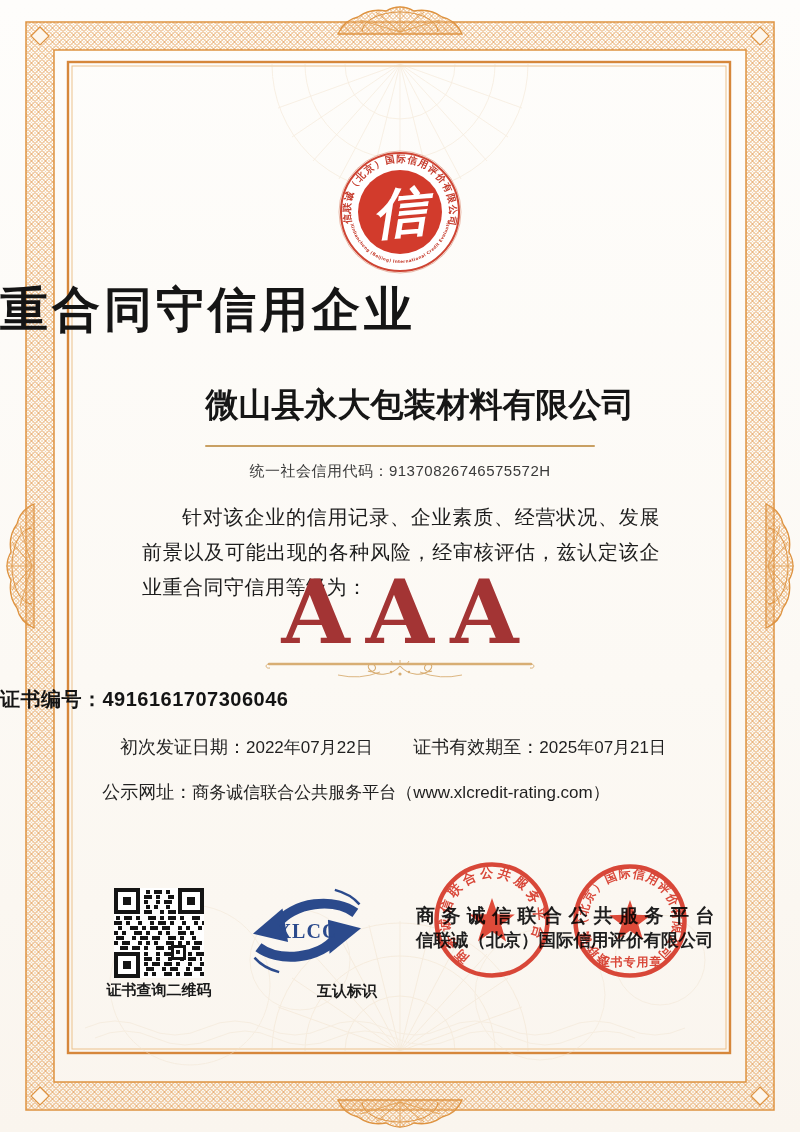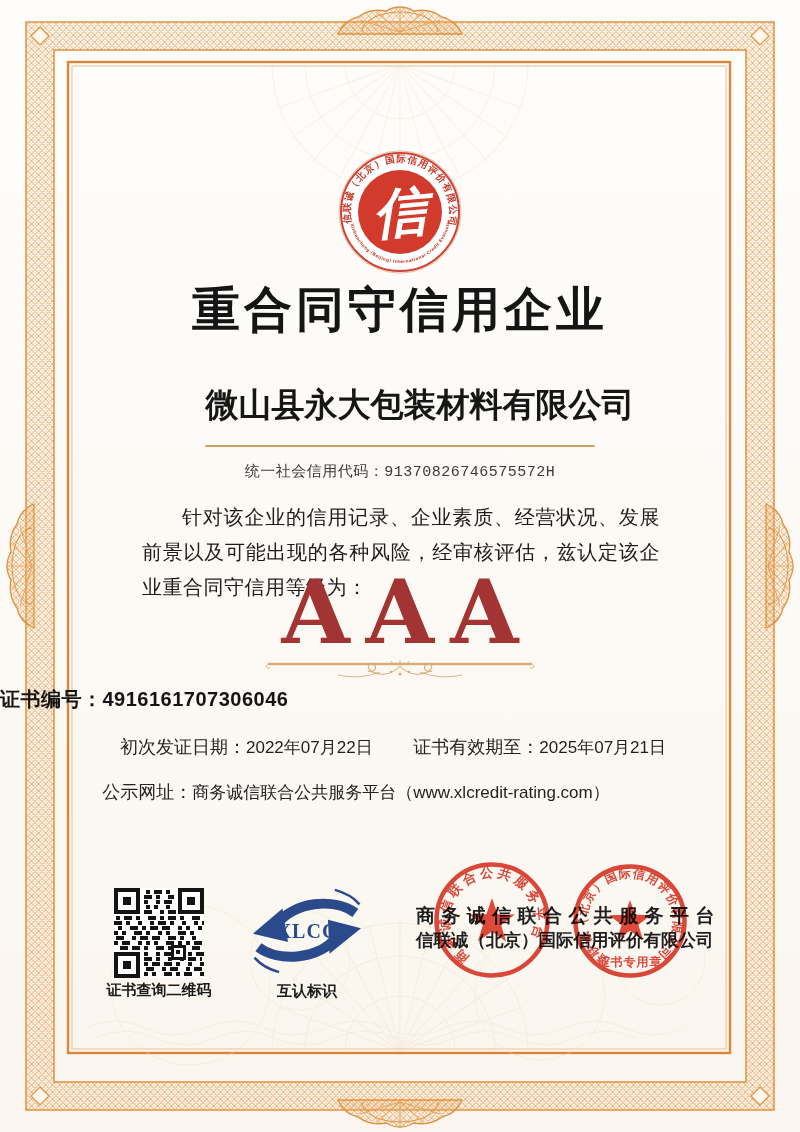--- a/index.html
+++ b/index.html
@@ -4,45 +4,45 @@
 <style>
   html,body{margin:0;padding:0;background:#FBFAF7;}
   .sheet{position:relative;width:800px;height:1132px;margin:0 auto;overflow:hidden;
          background:linear-gradient(180deg,#FEFDFB 0%,#FCF9F4 60%,#FAF5EE 100%);
          font-family:"Liberation Serif","DejaVu Serif",serif;}
   .abs{position:absolute;}
   svg{display:block;}
   .border-svg{position:absolute;left:0;top:0;z-index:0;}
   .content{position:absolute;left:0;top:0;width:800px;height:1132px;z-index:1;}
   .logo-wrap{left:338px;top:150px;width:124px;height:124px;}
-  .title{left:0;top:281px;width:800px;text-align:center;font-size:48px;font-weight:700;
+  .title{left:0;top:281px;width:800px;text-align:left;font-size:48px;font-weight:700;
          color:#151515;letter-spacing:4px;line-height:58px;}
   .company{left:0;top:382px;width:800px;text-align:center;font-size:33px;font-weight:700;
            font-family:"Liberation Sans","DejaVu Sans",sans-serif;color:#161616;line-height:46px;padding-left:20px;}
   .company-underline{left:205px;top:445px;width:390px;height:2px;background:var(--divider_gold,#C9A063);border-radius:1px;}
   .credit-code{left:0;top:462px;width:800px;text-align:center;font-size:15px;color:#3A3A3A;
-               font-family:Liberation Mono, monospace;letter-spacing:.5px;}
+               font-family:Liberation Sans, sans-serif;letter-spacing:.5px;}
   .statement{left:142px;top:500px;width:518px;font-size:20px;line-height:35px;color:#1C1C1C;
              text-indent:2em;text-align:justify;letter-spacing:.5px;}
   .rating{left:0;top:566px;width:800px;text-align:center;font-size:88px;line-height:92px;font-weight:700;
           color:var(--rating_red,#A33434);letter-spacing:16px;padding-left:16px;box-sizing:border-box;
           font-family:"DejaVu Serif","Liberation Serif",serif;}
   .divider-wrap{left:263px;top:655px;width:274px;height:28px;}
   .cert-no{left:0;top:686px;width:800px;text-align:left;font-size:20px;font-weight:600;color:#141414;
            font-family:"Liberation Sans","DejaVu Sans",sans-serif;letter-spacing:.5px;}
   .dates-row{left:120px;top:735px;width:546px;display:flex;justify-content:space-between;gap:39px;}
   .date-label,.info-label{font-size:18px;color:#222;}
   .date-value,.info-value-sans{font-size:17px;color:#1F1F1F;font-family:"Liberation Sans","DejaVu Sans",sans-serif;}
   .website-row{left:0;top:780px;width:712px;text-align:center;}
   .agency-row{left:0;top:816px;width:800px;text-align:center;}
   .info-value-serif{font-size:18px;color:#1F1F1F;}
   .qr-block{left:114px;top:888px;width:90px;height:90px;}
   .qr-caption{left:89px;top:981px;width:140px;text-align:center;font-size:15px;font-weight:700;color:#1A1A1A;}
   .xlcc-wrap{left:245px;top:884px;width:124px;height:94px;}
-  .xlcc-caption{left:237px;top:982px;width:140px;text-align:center;font-size:15px;font-weight:700;color:#1A1A1A;font-family:Liberation Serif, serif;}
+  .xlcc-caption{left:237px;top:982px;width:140px;text-align:right;font-size:15px;font-weight:700;color:#1A1A1A;font-family:Liberation Serif, serif;}
   .stamp-line1{left:416px;top:903px;width:298px;font-size:19px;font-weight:600;color:#1E1E1E;
                letter-spacing:6.4px;white-space:nowrap;z-index:2;}
   .stamp-line2{left:416px;top:928px;width:298px;font-size:17.5px;font-weight:600;color:#1E1E1E;
                white-space:nowrap;z-index:2;}
   .seals-wrap{left:428px;top:856px;width:266px;height:134px;z-index:3;mix-blend-mode:multiply;}
 </style>
 </head>
 <body>
 
 <div class="sheet">

